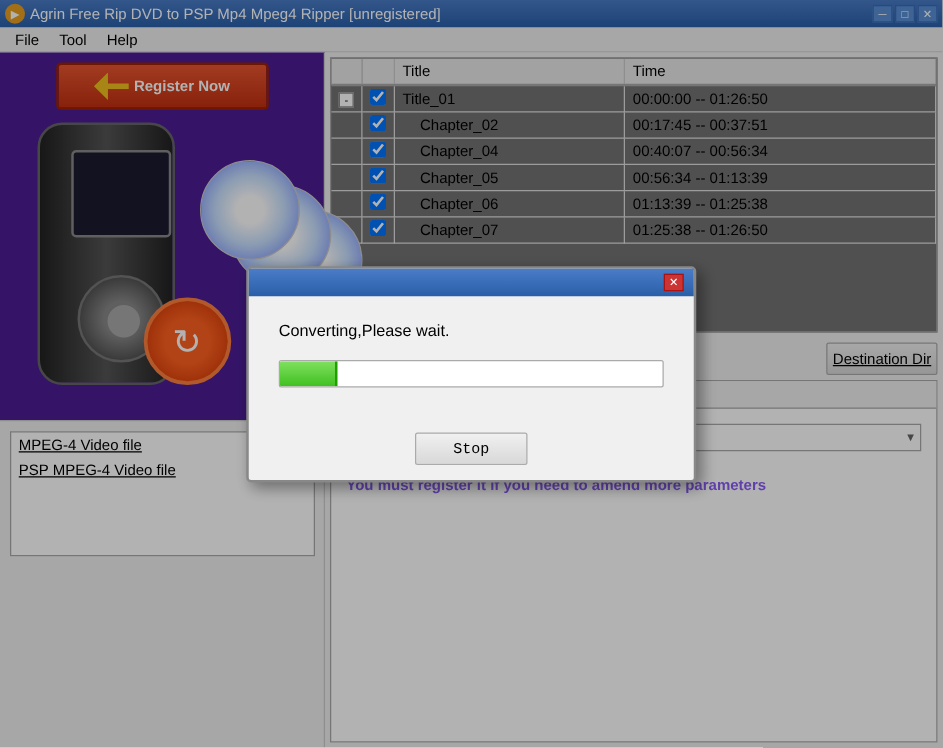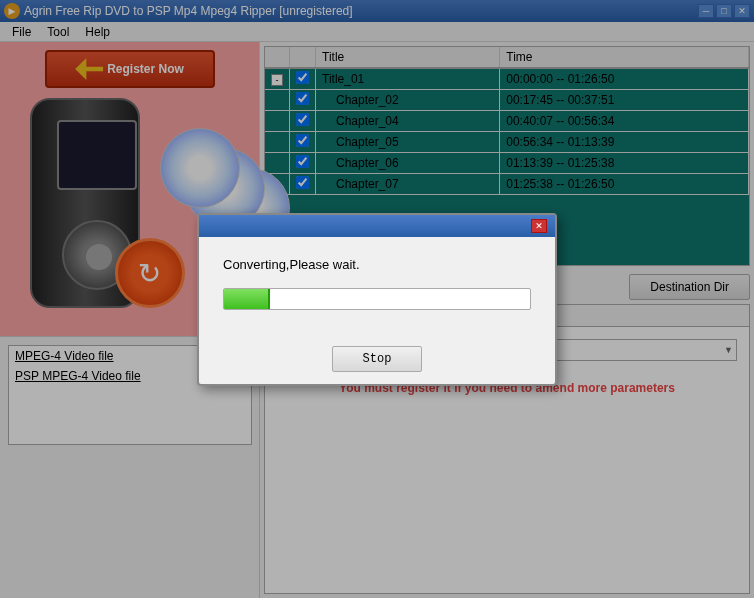--- a/index.html
+++ b/index.html
@@ -48,21 +48,21 @@
       background: #f0f0f0;
     }
 
     
     .left-panel {
       width: 260px;
       padding: 8px;
       display: flex;
       flex-direction: column;
       align-items: center;
-      background: #fca5a5;
+      background: #4c1d95;
       border-right: 1px solid #d0d0d0;
     }
 
     .register-btn {
       background: linear-gradient(to bottom, #e85530, #c23010);
       color: white;
       font-weight: bold;
       font-size: 14px;
       padding: 6px 16px;
       border-radius: 4px;
@@ -170,43 +170,44 @@
       display: flex;
       flex-direction: column;
       padding: 4px;
     }
 
     
     .table-area {
       flex: none;
       height: 220px;
       border: 1px solid #aaa;
-      background: #0f766e;
+      background: #737373;
       overflow: auto;
       margin-bottom: 4px;
     }
     table { width: 100%; border-collapse: collapse; }
     thead tr { background: #e8e8e8; }
     th { border-right: 1px solid #ccc; border-bottom: 2px solid #aaa; padding: 3px 6px; text-align: left; font-weight: normal; }
     td { border-right: 1px solid #e0e0e0; border-bottom: 1px solid #e0e0e0; padding: 2px 6px; }
 
     
     .convert-area {
       display: flex;
       align-items: center;
       justify-content: flex-end;
       gap: 8px;
       padding: 4px 0;
     }
     .dest-btn {
       background: linear-gradient(to bottom, #f0f0f0, #d8d8d8);
       border: 1px solid #aaa;
-      padding: 5px 20px;
+      padding: 5px 4px;
       cursor: pointer;
       border-radius: 2px;
+      text-decoration: underline;
     }
 
     
     .output-area {
       flex: 1;
       border: 1px solid #aaa;
       background: white;
       display: flex;
       flex-direction: column;
     }
@@ -234,23 +235,23 @@
     }
     .output-content { padding: 12px; flex: 1; }
     .profile-row { display: flex; align-items: center; gap: 8px; margin-bottom: 12px; }
     .profile-label { min-width: 60px; text-align: right; }
     .select-wrapper { flex: 1; position: relative; display: flex; align-items: center; }
     .select-arrow {
       position: absolute; right: 4px; top: 50%; transform: translateY(-50%);
       pointer-events: none; color: #666; font-size: 9px;
     }
     .register-notice {
-      color: #ef4444;
+      color: #8b5cf6;
       font-weight: bold;
-      text-align: center;
+      text-align: left;
       font-size: 12px;
       margin-top: 20px;
     }
 
     
     .modal-overlay {
       position: fixed;
       top: 0; left: 0; right: 0; bottom: 0;
       background: rgba(0,0,0,0.3);
       display: flex; align-items: center; justify-content: center;

